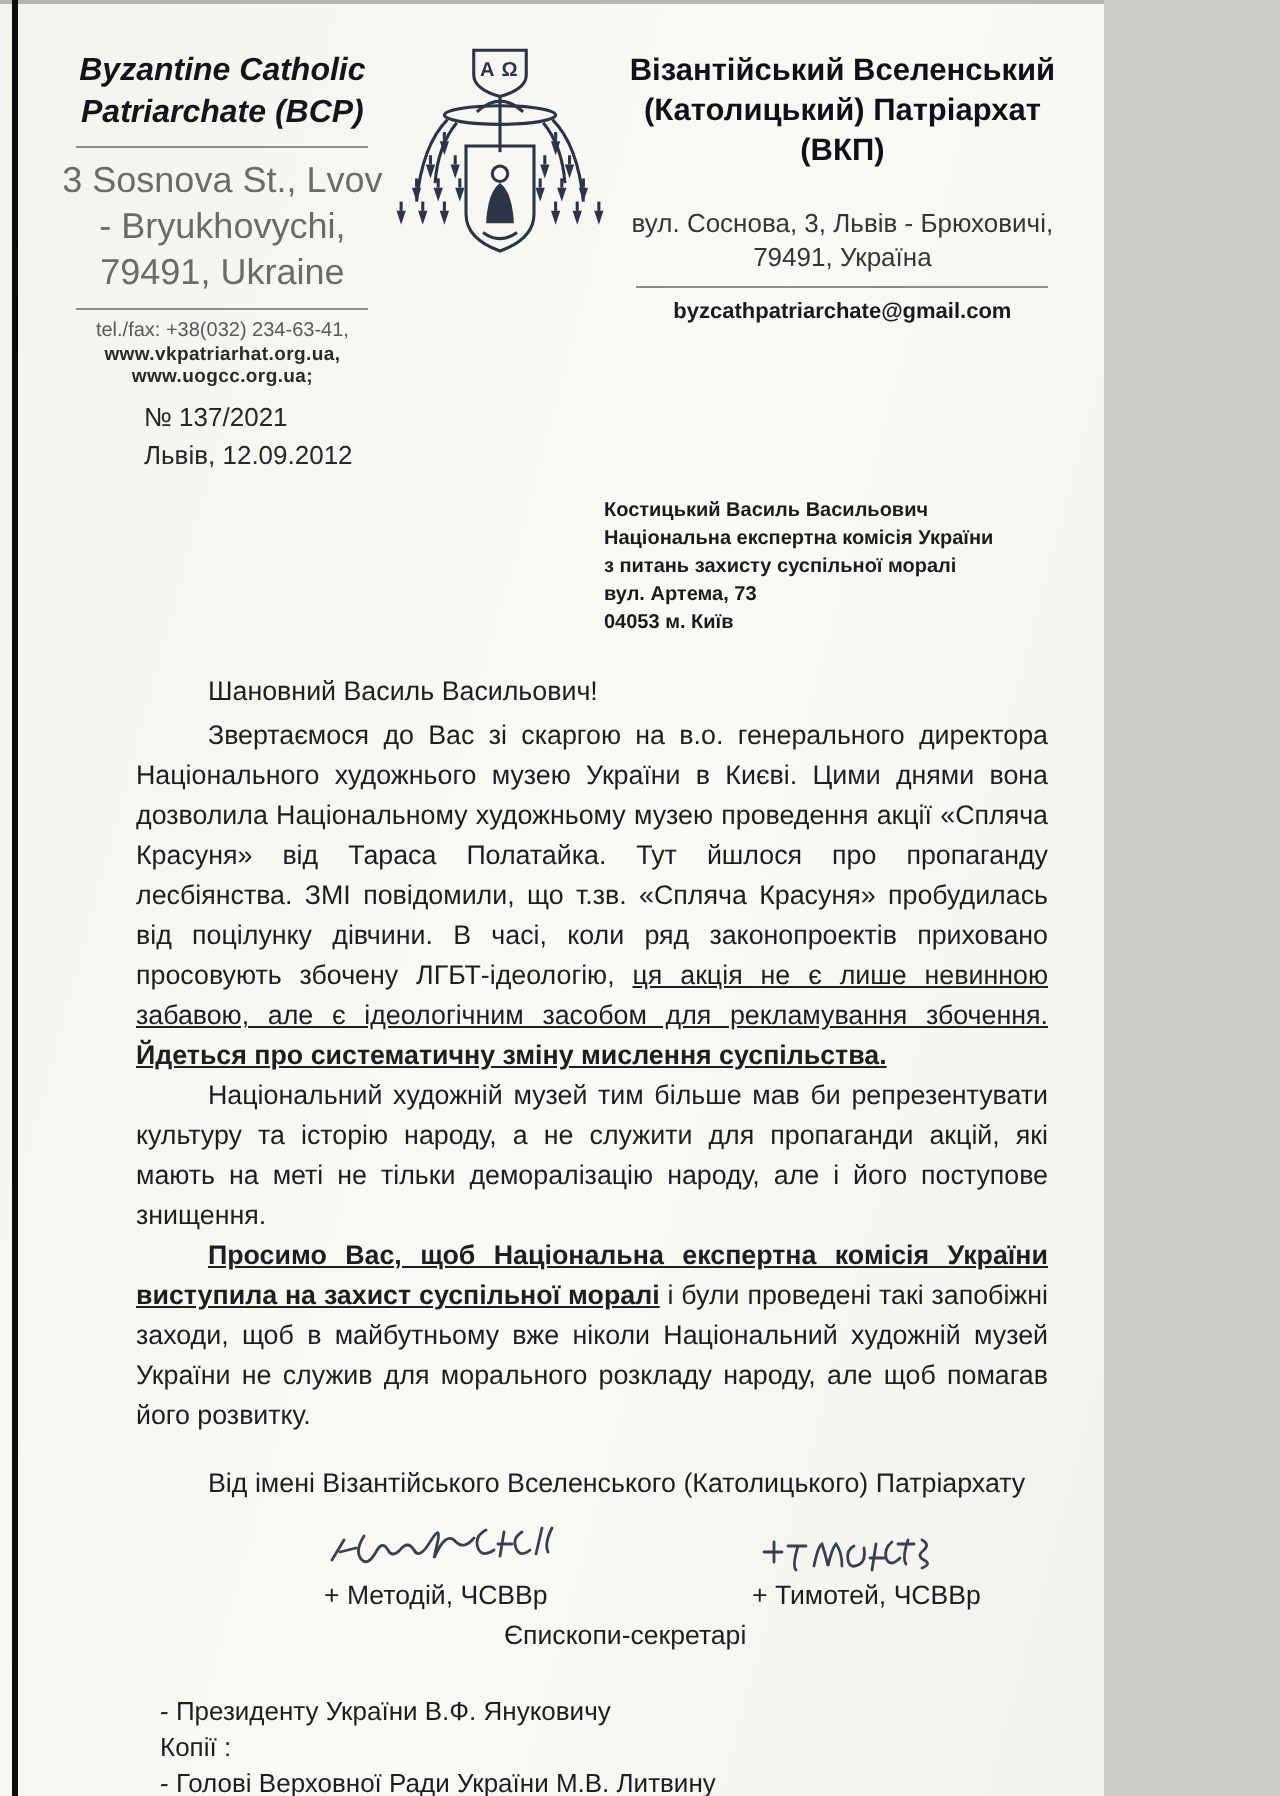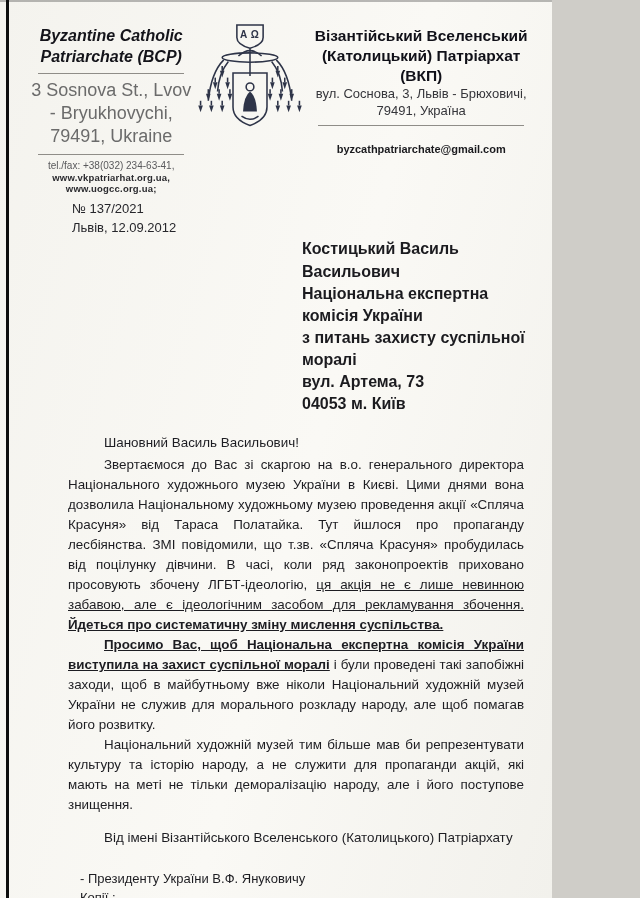--- a/index.html
+++ b/index.html
@@ -13,29 +13,29 @@
   .scan-top  { position:absolute; left:0; top:0; width:100%; height:2px; background:rgba(60,60,60,.35); }
 
   
   .letterhead { display:flex; justify-content:space-between; align-items:flex-start; margin:26px 20px 0 30px; }
   .lh-left  { width:192px; text-align:center; }
   .lh-right { width:262px; text-align:center; }
   .lh-title-en { font-size:16px; font-weight:bold; font-style:italic; color:#14141a; line-height:1.3; }
   .lh-title-ua { font-size:15.5px; font-weight:bold; color:#101018; line-height:1.3; }
   .rule { border-top:1px solid #8f8d88; margin:5px 8px; }
   .lh-addr-en { font-size:18px; color:#6b6b6b; line-height:1.3; margin-top:2px; }
-  .lh-addr-ua { font-size:13px; color:#35353a; line-height:1.3; margin-top:0; }
+  .lh-addr-ua { font-size:13px; color:#35353a; line-height:1.3; margin-top:18px; }
   .lh-tel { font-size:10px; color:#59595c; margin-top:4px; }
   .lh-web { font-size:9.5px; font-weight:bold; color:#2a2a2e; letter-spacing:.2px; margin-top:1px; }
-  .lh-email { font-size:11px; font-weight:bold; color:#1a1a1e; margin-top:17px; }
+  .lh-email { font-size:11px; font-weight:bold; color:#1a1a1e; margin-top:6px; }
   .lh-emblem { width:118px; margin-top:-4px; flex-shrink:0; }
 
   
   .refline { margin:6px 0 0 72px; font-size:13px; line-height:1.45; color:#26262b; }
-  .addressee { margin:1px 26px 0 302px; font-size:16px; font-weight:bold; line-height:1.38; color:#1b1b1f; }
+  .addressee { margin:12px 26px 0 302px; font-size:10px; font-weight:bold; line-height:1.38; color:#1b1b1f; }
 
   
   .letter-body { margin:18px 28px 0 68px; font-size:13.4px; line-height:1.49; text-align:justify; color:#1d1d22; }
   .letter-body p { margin:0; text-indent:36px; }
   .salutation { margin-bottom:2px !important; }
   .u  { text-decoration:underline; }
   .bu { text-decoration:underline; font-weight:bold; }
   .closing { margin-top:14px !important; }
 
   
@@ -138,25 +138,42 @@
     <div>Костицький Василь Васильович</div>
     <div>Національна експертна комісія України</div>
     <div>з питань захисту суспільної моралі</div>
     <div>вул. Артема, 73</div>
     <div>04053 м. Київ</div>
   </div>
 
   <div class="letter-body">
     <p class="salutation">Шановний Василь Васильович!</p>
     <p><span>Звертаємося до Вас зі скаргою на в.о. генерального директора Національного художнього музею України в Києві. Цими днями вона дозволила Національному художньому музею проведення акції «Спляча Красуня» від Тараса Полатайка. Тут йшлося про пропаганду лесбіянства. ЗМІ повідомили, що т.зв. «Спляча Красуня» пробудилась від поцілунку дівчини. В часі, коли ряд законопроектів приховано просовують збочену ЛГБТ-ідеологію, </span><span class="u">ця акція не є лише невинною забавою, але є ідеологічним засобом для рекламування збочення. </span><span class="bu">Йдеться про систематичну зміну мислення суспільства.</span></p>
+    <p>Національний художній музей тим більше мав би репрезентувати культуру та історію народу, а не служити для пропаганди акцій, які мають на меті не тільки деморалізацію народу, але і його поступове знищення.</p>
     <p><span class="bu">Просимо Вас, щоб Національна експертна комісія України виступила на захист суспільної моралі</span><span> і були проведені такі запобіжні заходи, щоб в майбутньому вже ніколи Національний художній музей України не служив для морального розкладу народу, але щоб помагав його розвитку.</span></p>
-    <p>Національний художній музей тим більше мав би репрезентувати культуру та історію народу, а не служити для пропаганди акцій, які мають на меті не тільки деморалізацію народу, але і його поступове знищення.</p>
     <p class="closing">Від імені Візантійського Вселенського (Католицького) Патріархату</p>
   </div>
 
+  <div class="signatures">
+    <div class="sig-row">
+      <div class="sig sig-left">
+        <svg class="scribble" width="150" height="26" viewBox="0 0 150 26">
+          <path d="M4,18 l6,-10 m-2,6 l8,-2 m4,-6 q-5,8 -1,12 q3,3 7,-4 q3,-6 6,-1 q2,4 6,0 q4,-5 7,0 q2,4 6,-1 l4,-6 q3,-4 2,2 l-2,9 q6,-14 11,-8 q4,4 9,-2 m6,-4 q-6,3 -4,9 q2,5 8,1 m5,-9 l-2,12 m-1,-6 h7 m5,-6 q-5,3 -3,8 q2,5 7,1 m6,-11 l-3,13 m8,-13 q-4,8 -2,12" fill="none" stroke="#39404f" stroke-width="1.4" stroke-linecap="round"></path>
+        </svg>
+        <div class="sig-name">+ Методій, ЧСВВр</div>
+      </div>
+      <div class="sig">
+        <svg class="scribble" width="130" height="28" viewBox="0 0 130 28">
+          <path d="M6,16 h9 m-4,-5 v10 m12,-8 q-3,10 -1,12 m-4,-12 h9 m4,10 q2,-10 4,-11 q2,6 3,11 q2,-9 4,-11 q3,4 3,11 m6,-10 q-4,2 -3,7 q1,5 6,2 q3,-2 2,-8 m6,-2 l-2,13 m-1,-6 h7 m4,-8 q-4,3 -3,8 q2,5 7,0 m4,-9 q-3,9 -1,12 m-4,-10 h8 m4,-2 q4,2 1,5 q-4,3 0,5 q4,2 -1,4" fill="none" stroke="#39404f" stroke-width="1.4" stroke-linecap="round"></path>
+        </svg>
+        <div class="sig-name">+ Тимотей, ЧСВВр</div>
+      </div>
+    </div>
+    <div class="sig-caption">Єпископи-секретарі</div>
+  </div>
 
   <div class="copies">
     <div>- Президенту України В.Ф. Януковичу</div>
     <div>Копії :</div>
     <div>- Голові Верховної Ради України М.В. Литвину</div>
     <div>- Міністру Культури України М.А. Кулиняку</div>
 
   </div>
 </div>
 

